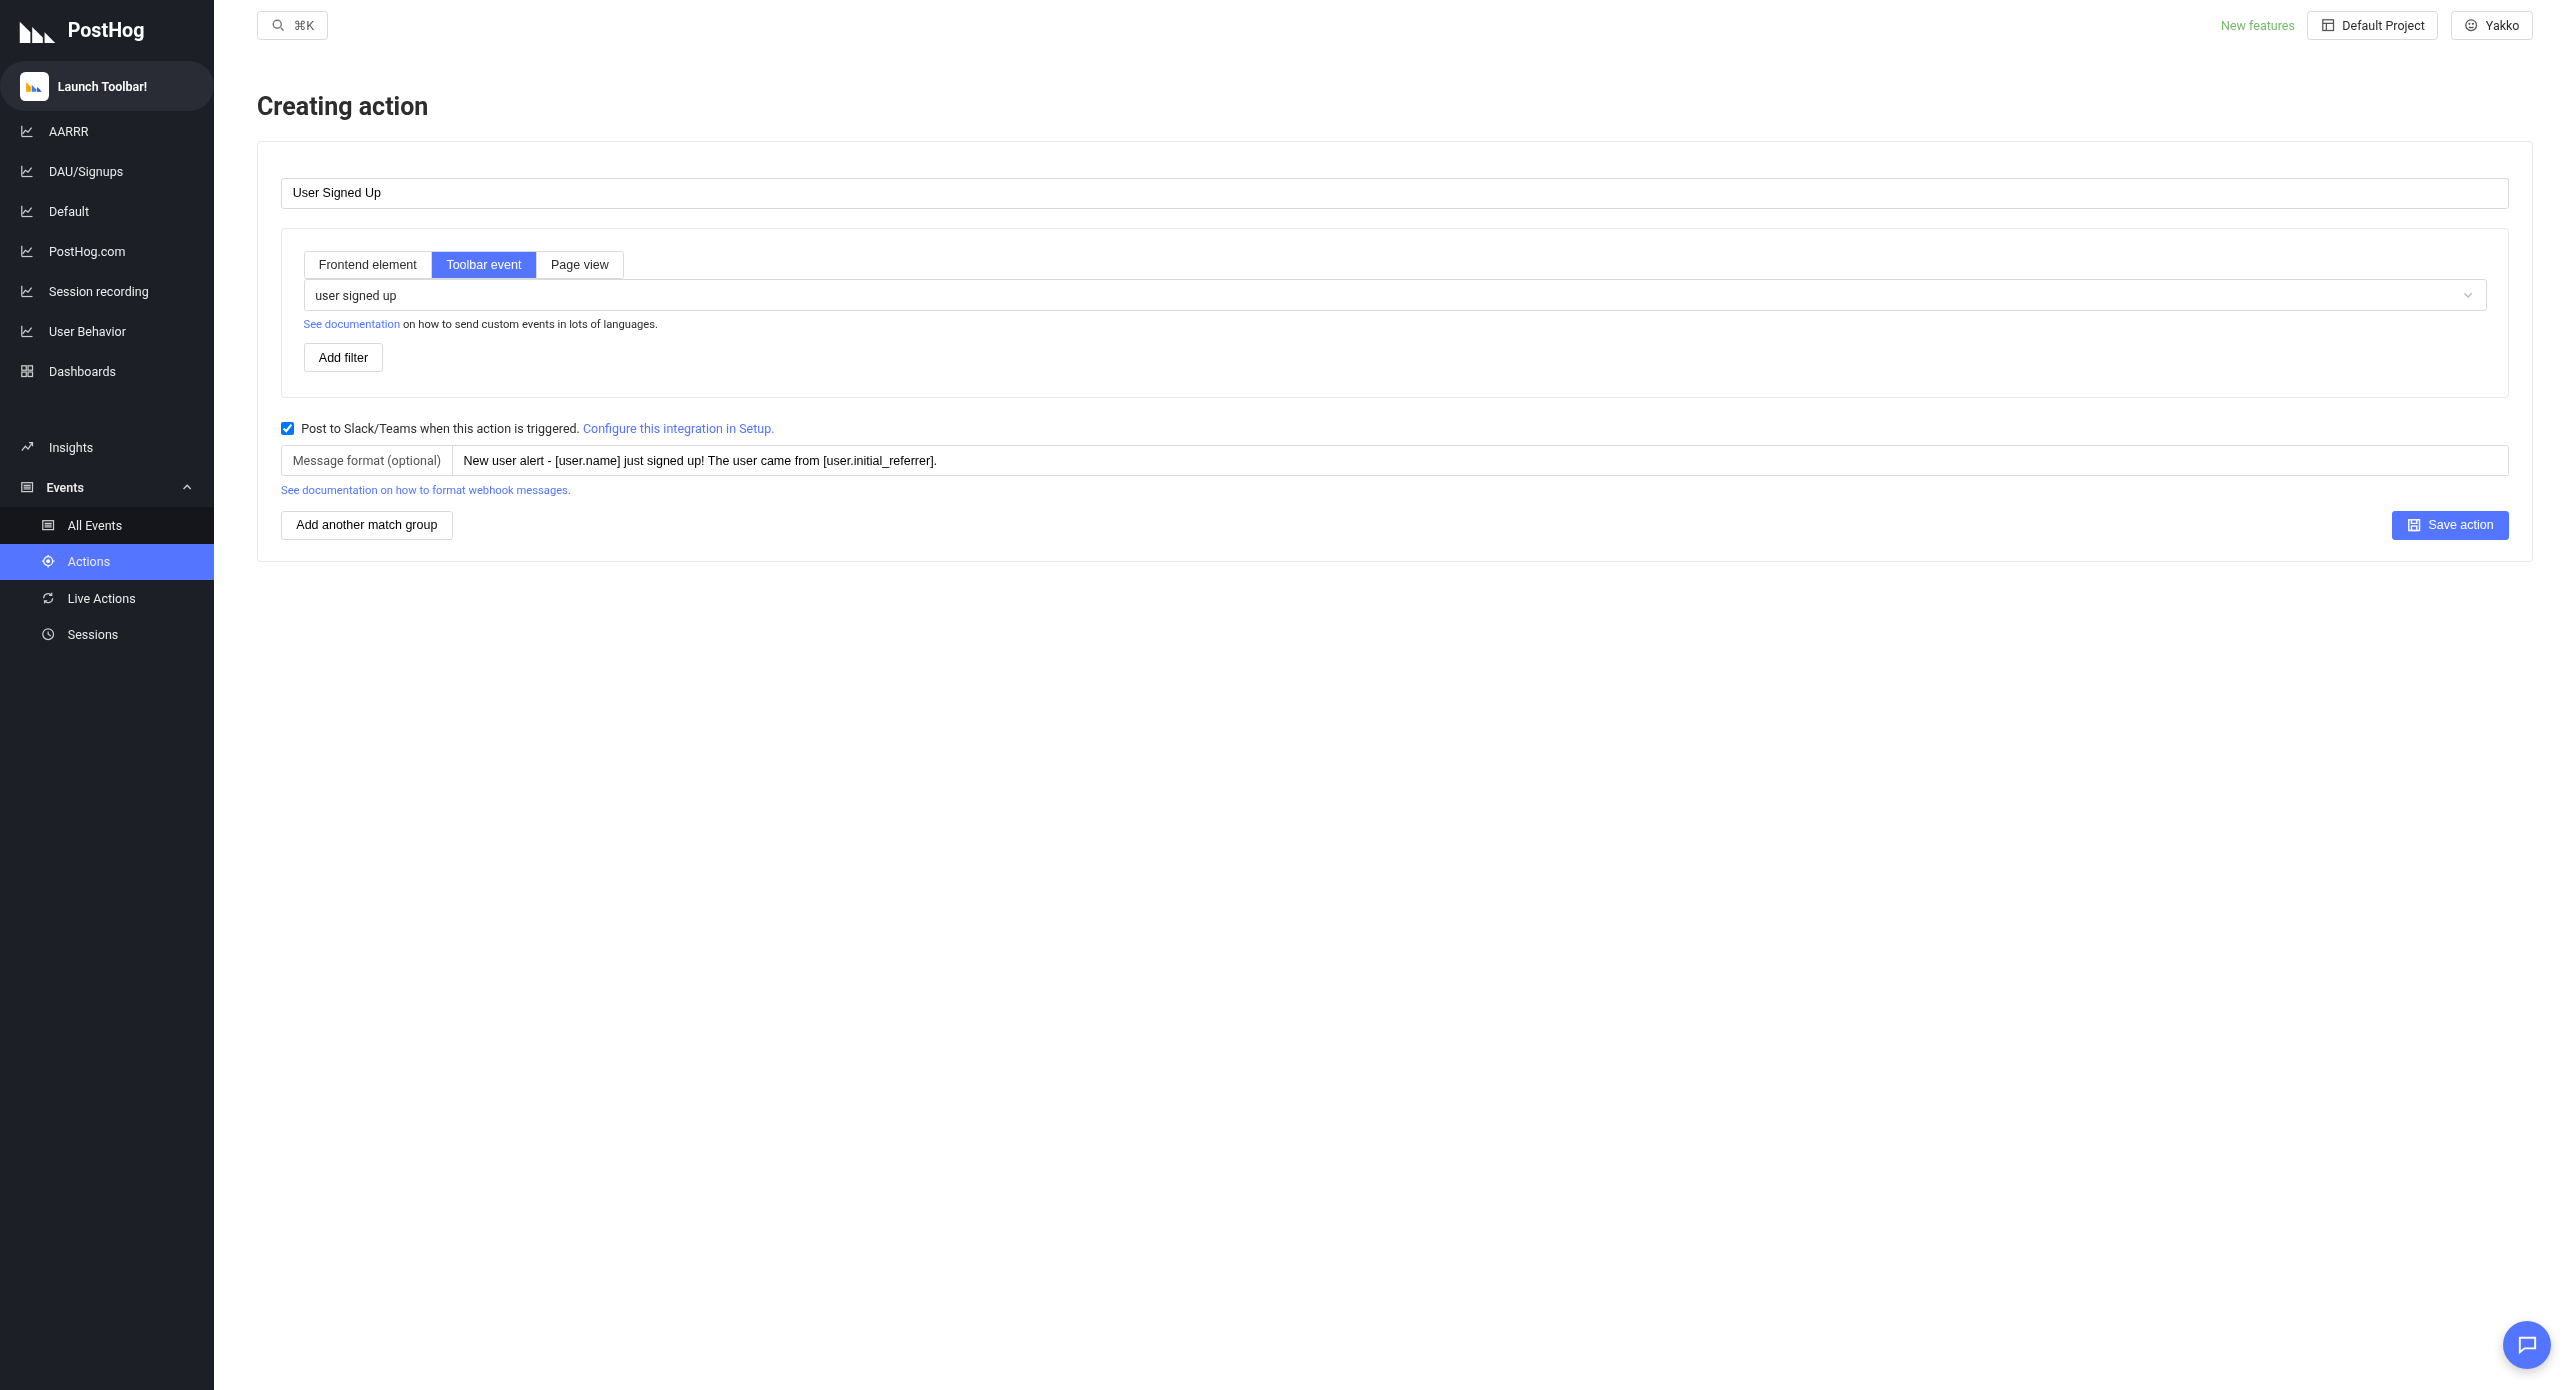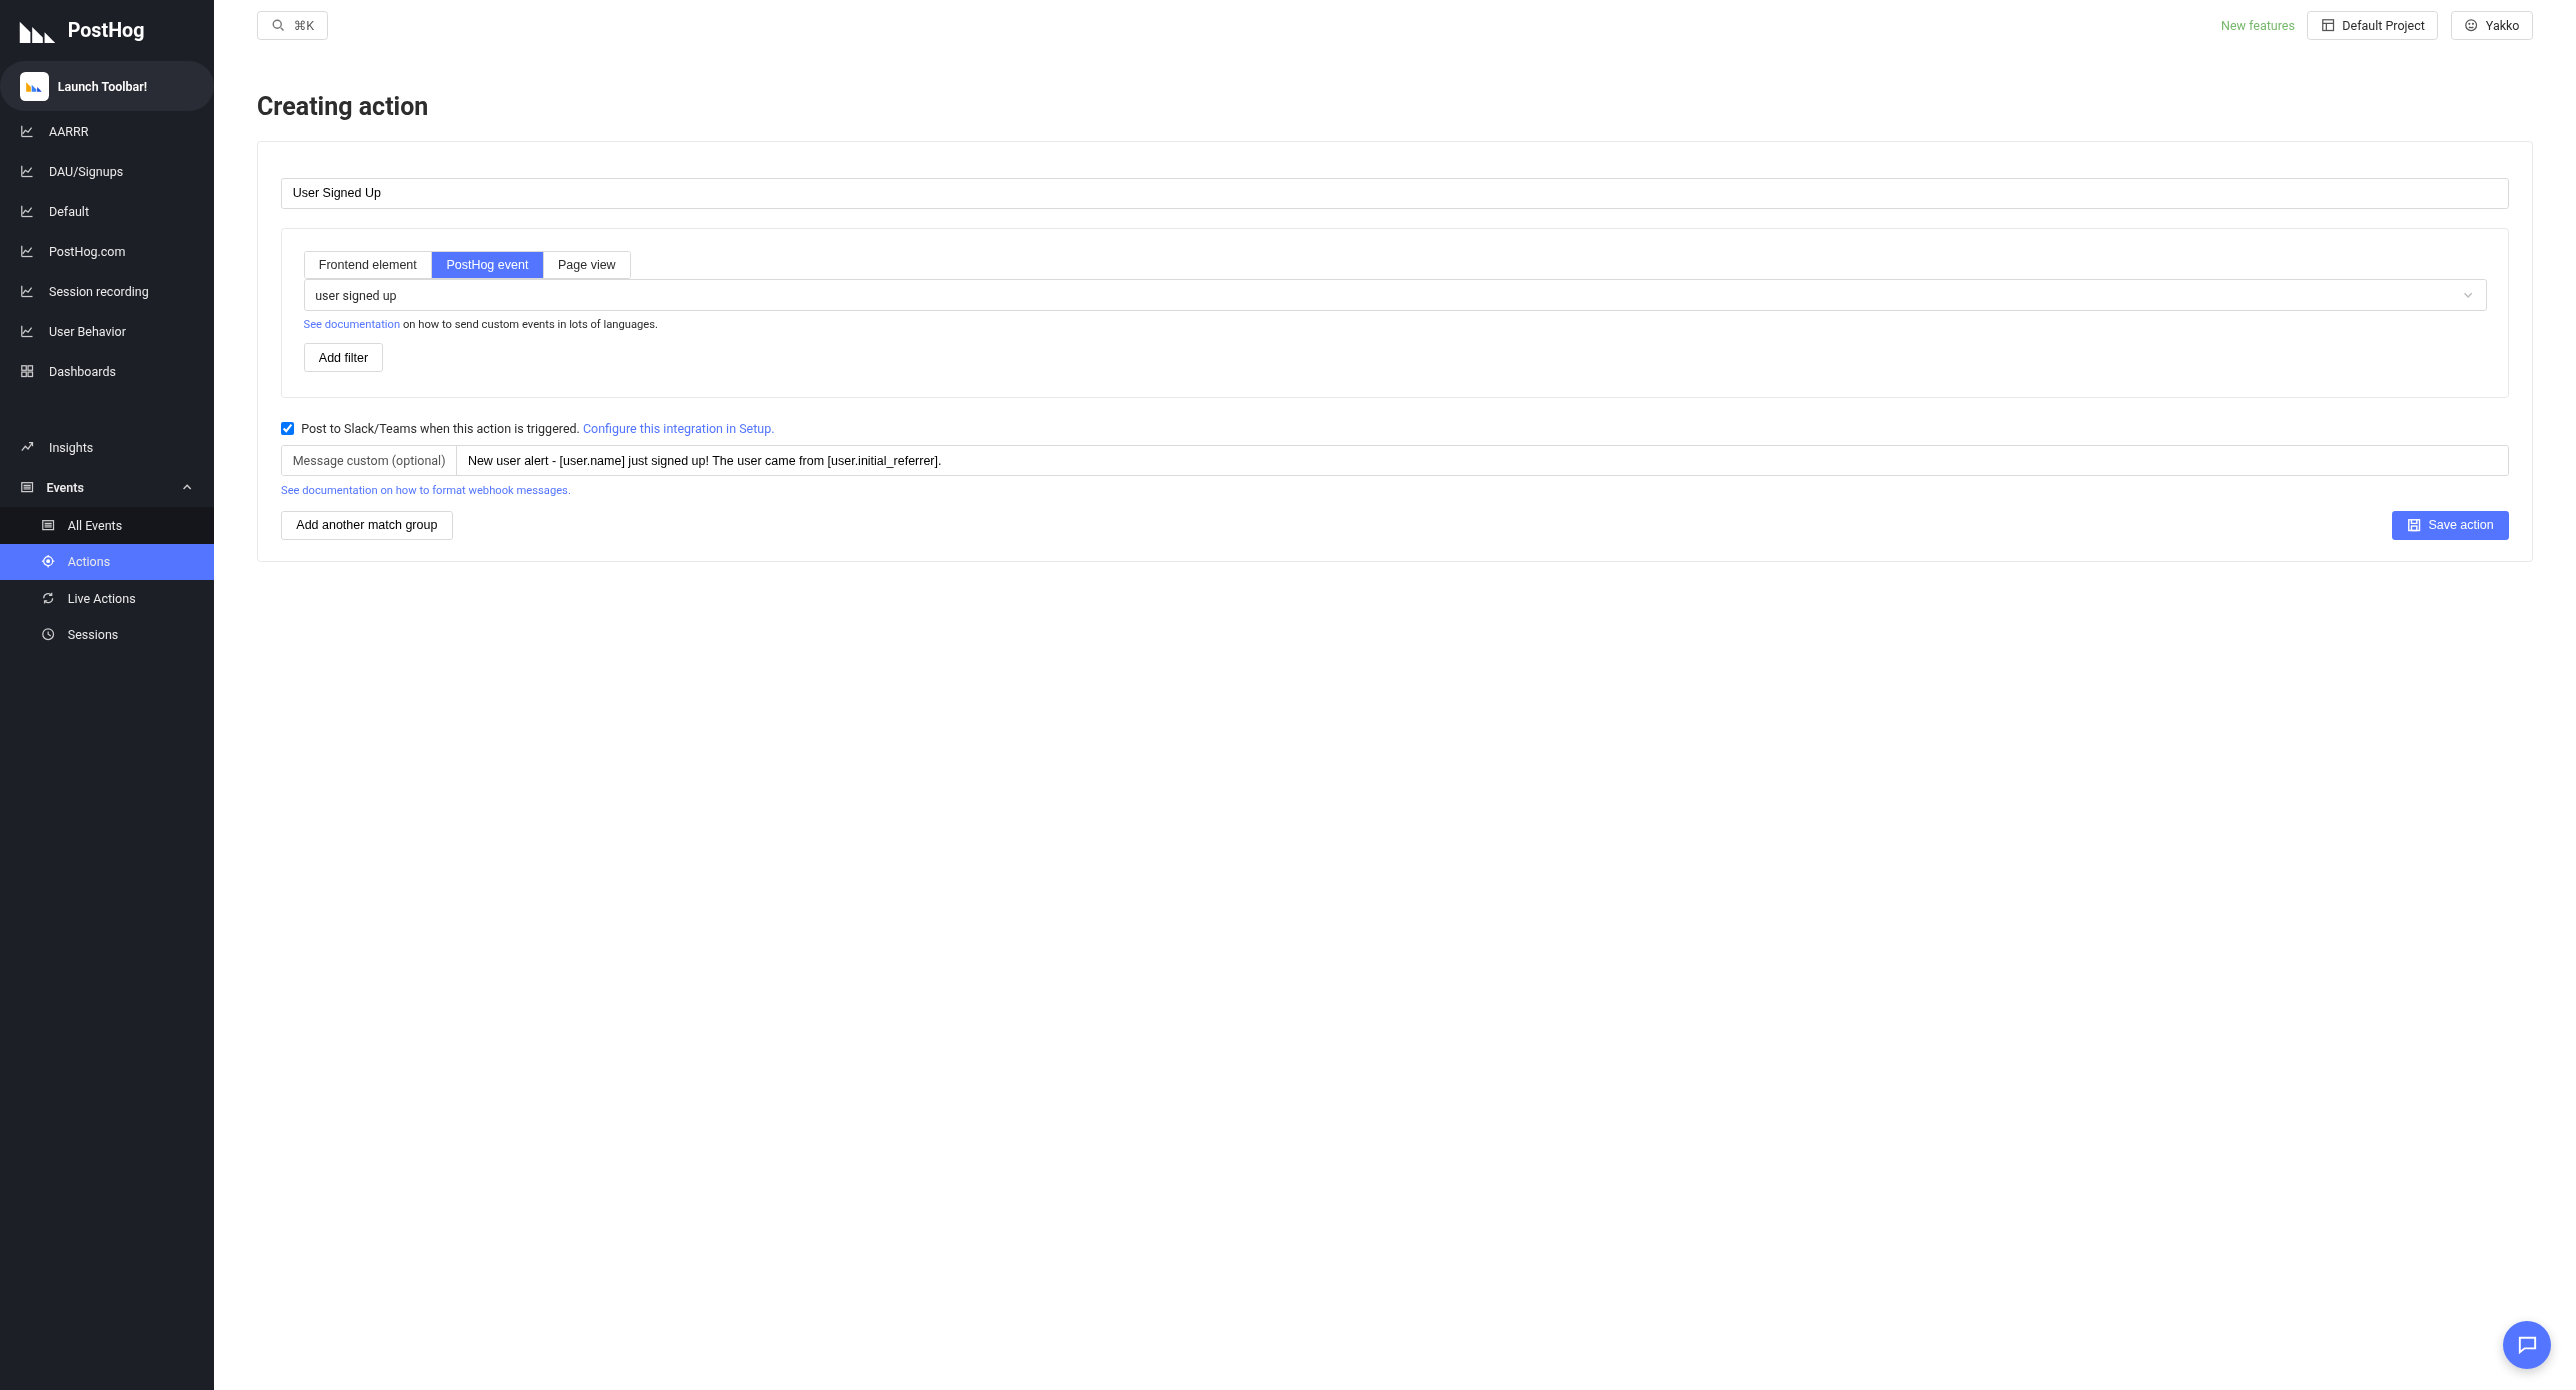--- a/index.html
+++ b/index.html
@@ -354,21 +354,21 @@
     </div>
 
     <h1 class="page-title">Creating action</h1>
 
     <div class="card">
       <input class="text-input" type="text" value="User Signed Up" style="">
 
       <div class="inner-card">
         <div class="tab-group">
           <button class="tab-btn">Frontend element</button>
-          <button class="tab-btn active">PostHog event</button>
+          <button class="tab-btn active">Toolbar event</button>
           <button class="tab-btn">Page view</button>
         </div>
 
         <div class="select-like">
           <span>user signed up</span>
           <span class="icon">
               <svg class="chevron" viewBox="0 0 16 16" stroke="#bbb" fill="none" stroke-width="1.6">
                 <polyline points="4,6 8,10 12,6"></polyline>
               </svg>
             </span>
@@ -380,21 +380,21 @@
       </div>
 
       <div class="checkbox-row">
         <input type="checkbox" checked="" style="">
         <span>
           <span>Post to Slack/Teams when this action is triggered. </span><a class="link-blue">Configure this integration in Setup.</a>
         </span>
       </div>
 
       <div class="msg-format-row">
-        <div class="msg-format-label">Message custom (optional)</div>
+        <div class="msg-format-label">Message format (optional)</div>
         <input class="msg-format-input" type="text" value="New user alert - [user.name] just signed up! The user came from [user.initial_referrer]." style="">
       </div>
 
       <div class="doc-link-small">
         <a class="link-blue">See documentation on how to format webhook messages.</a>
       </div>
 
       <div class="footer-row">
         <button class="btn">Add another match group</button>
         <button class="btn btn-primary">

